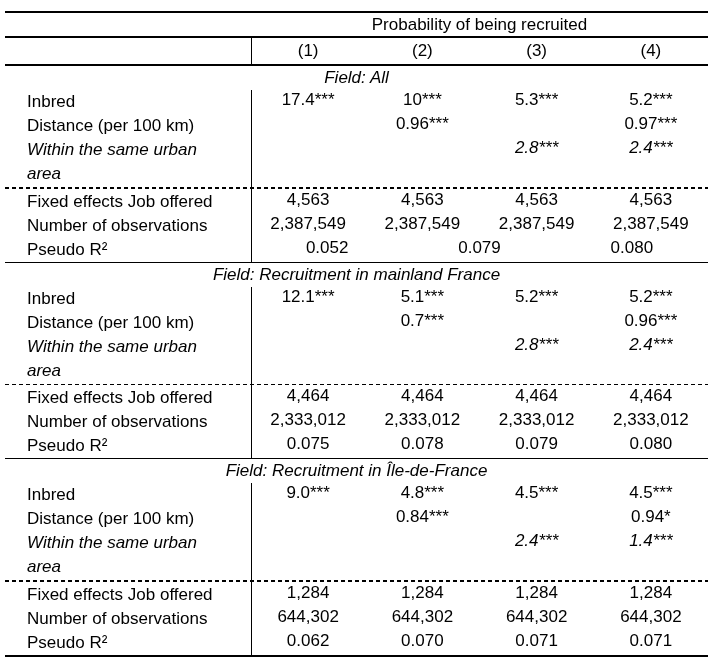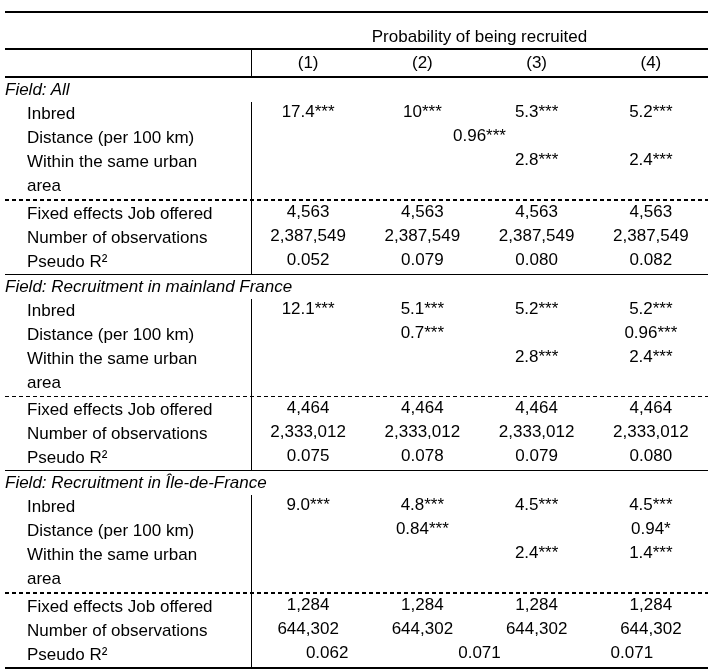--- a/index.html
+++ b/index.html
@@ -6,34 +6,34 @@
   body {
     width:713px; height:670px;
     font-family:"Liberation Sans", sans-serif;
     font-size:17px; color:#000;
     -webkit-font-smoothing:antialiased;
   }
   .table { margin:11px 5px 0 5px; position:relative; }
   .hline { height:0; border-top:2px solid #000; }
   .hline.sep { border-top-width:1.5px; }
 
-  .title-row { display:flex; height:23px; align-items:center;margin-top:12px; }
+  .title-row { display:flex; height:23px; align-items:center; }
   .spacer { width:246px; flex:0 0 246px; }
   .title { flex:1; text-align:center; }
 
   .header-row { display:flex; height:26px; align-items:center; position:relative; }
   .cell { flex:1; text-align:center; white-space:nowrap; }
 
   .vdiv { position:absolute; left:246px; top:0; bottom:0; width:1px; background:#000; }
 
-  .field-row { height:24px; line-height:24px; font-style:italic; }
+  .field-row { height:24px; line-height:24px; text-align:center; font-style:italic; }
 
   .panel-body { position:relative; }
   .row { display:flex; height:24px; }
-  .row.tall { height:48px; }
+  .row.tall { height:48px;font-style:italic; }
   .label { width:246px; flex:0 0 246px; padding-left:22px; box-sizing:border-box; line-height:24px; }
   .row.tall .label { padding-right:46px; }
 
   .dashed {
     height:1.5px; margin:1px 0;
     background-image:repeating-linear-gradient(90deg,#000 0,#000 4px,transparent 4px,transparent 7px);
   }
 </style>
 </head>
 <body>
@@ -68,20 +68,21 @@
       <div class="cell">17.4***</div>
       <div class="cell">10***</div>
       <div class="cell">5.3***</div>
       <div class="cell">5.2***</div>
     </div>
     <div class="row">
       <div class="label">Distance (per 100 km)</div>
       <div class="cell"></div>
       <div class="cell">0.96***</div>
       <div class="cell"></div>
+      <div class="cell">0.97***</div>
     </div>
     <div class="row tall">
       <div class="label">Within the same urban area</div>
       <div class="cell"></div>
       <div class="cell"></div>
       <div class="cell">2.8***</div>
       <div class="cell">2.4***</div>
     </div>
     <div class="dashed"></div>
     <div class="row">
@@ -96,21 +97,20 @@
       <div class="cell">2,387,549</div>
       <div class="cell">2,387,549</div>
       <div class="cell">2,387,549</div>
       <div class="cell">2,387,549</div>
     </div>
     <div class="row">
       <div class="label">Pseudo R²</div>
       <div class="cell">0.052</div>
       <div class="cell">0.079</div>
       <div class="cell">0.080</div>
-      <div class="cell">0.082</div>
     </div>
   </div>
 
   <div class="hline sep"></div>
 
   <div class="field-row">Field: Recruitment in mainland France</div>
   <div class="panel-body">
     <div class="vdiv"></div>
     <div class="row">
       <div class="label">Inbred</div>
@@ -194,20 +194,21 @@
     <div class="row">
       <div class="label">Number of observations</div>
       <div class="cell">644,302</div>
       <div class="cell">644,302</div>
       <div class="cell">644,302</div>
       <div class="cell">644,302</div>
     </div>
     <div class="row">
       <div class="label">Pseudo R²</div>
       <div class="cell">0.062</div>
+      <div class="cell">0.070</div>
       <div class="cell">0.071</div>
       <div class="cell">0.071</div>
     </div>
   </div>
 
   <div class="hline"></div>
 
 </div>
 
 </body></html>

